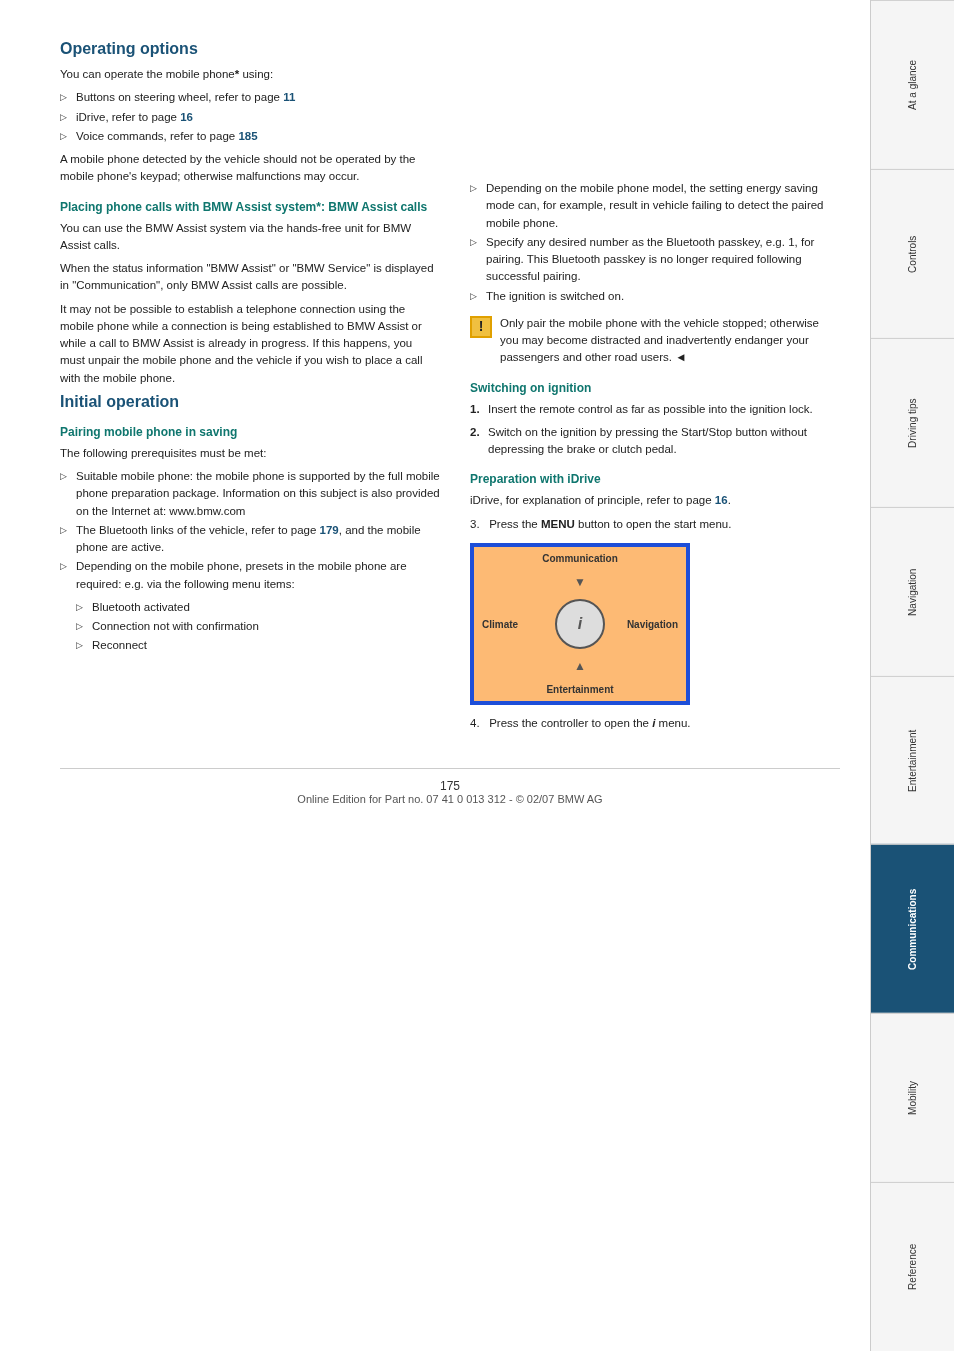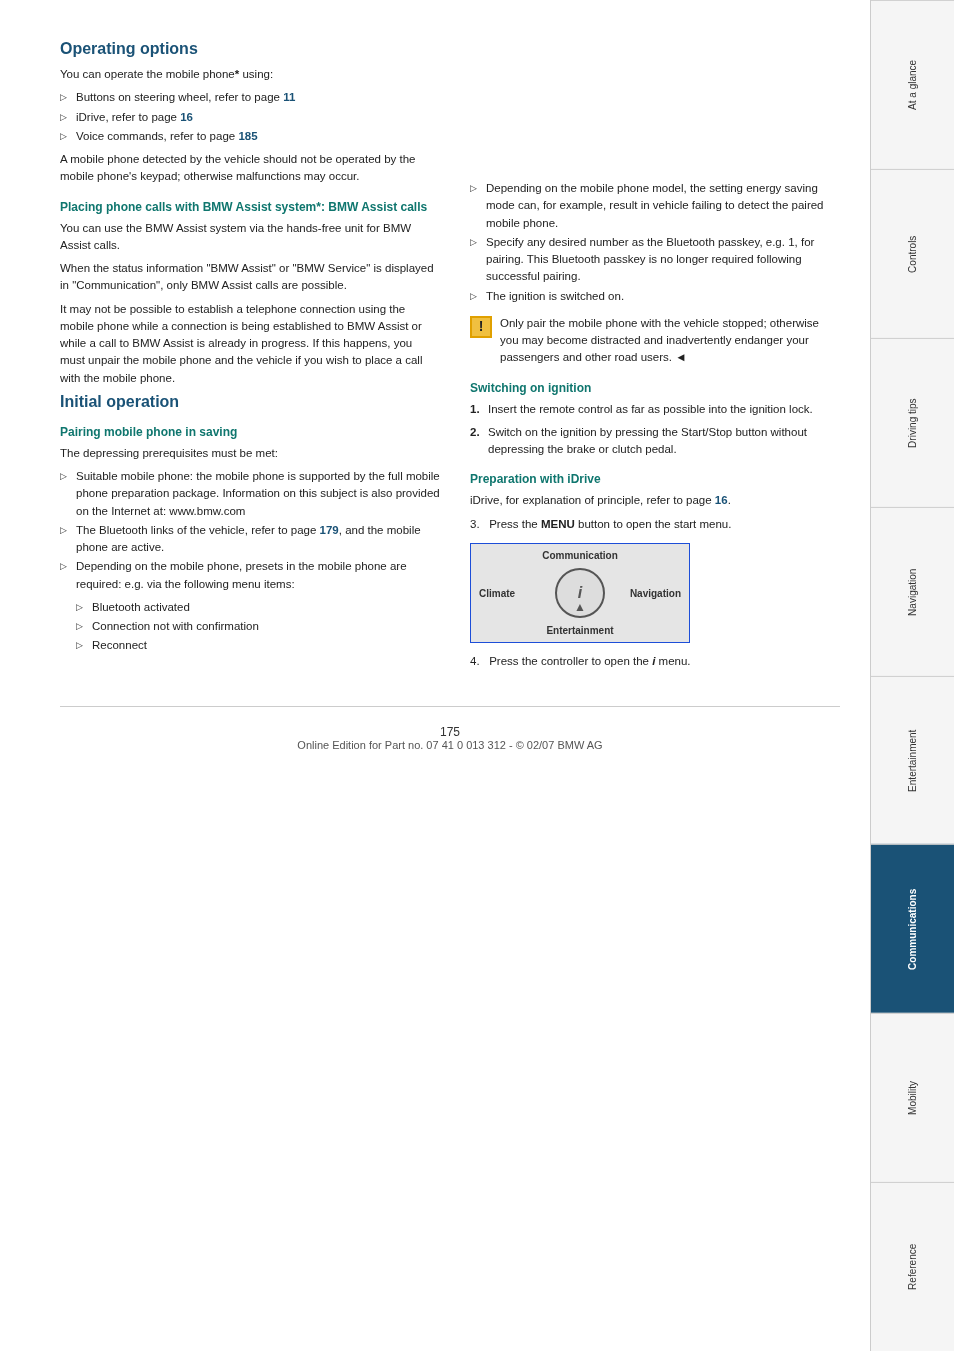--- a/index.html
+++ b/index.html
@@ -137,26 +137,26 @@
     }
     .link-blue {
       color: #1a5276;
       font-weight: bold;
     }
     .bold-word {
       font-weight: bold;
       text-align: center;
     }
     .idrive-diagram {
-      border: 1px solid #1d4ed8;
+      border: 4px solid #1d4ed8;
       width: 220px;
-      height: 100px;
+      height: 162px;
       margin: 10px 0;
       position: relative;
-      background: #e5e5e5;
+      background: #fdba74;
       overflow: hidden;
     }
     .idrive-center {
       width: 50px;
       height: 50px;
       border: 2px solid #555;
       border-radius: 50%;
       background: #ddd;
       position: absolute;
       top: 50%;
@@ -222,21 +222,20 @@
       transform: translateX(-50%);
       font-size: 12px;
       color: #555;
     }
     .footer {
       text-align: center;
       font-size: 11px;
       color: #555;
       margin-top: 30px;
       border-top: 1px solid #ccc;
-      padding-top: 8px;
     }
     .page-number {
       font-size: 12px;
       color: #333;
       font-weight: normal;
       text-align: center;
       margin-top: 10px;
     }
     .sub-bullet {
       margin-left: 16px;
@@ -278,21 +277,21 @@
       <h3 class="sub-title">Placing phone calls with BMW Assist system*: BMW Assist calls</h3>
 
       <p class="body-text">You can use the BMW Assist system via the hands-free unit for BMW Assist calls.</p>
       <p class="body-text">When the status information "BMW Assist" or "BMW Service" is displayed in "Communication", only BMW Assist calls are possible.</p>
       <p class="body-text">It may not be possible to establish a telephone connection using the mobile phone while a connection is being established to BMW Assist or while a call to BMW Assist is already in progress. If this happens, you must unpair the mobile phone and the vehicle if you wish to place a call with the mobile phone.</p>
 
       <h2 class="section-title">Initial operation</h2>
 
       <h3 class="sub-title">Pairing mobile phone in saving</h3>
 
-      <p class="body-text">The depressing prerequisites must be met:</p>
+      <p class="body-text">The following prerequisites must be met:</p>
 
       <ul class="bullet-list">
         <li>Suitable mobile phone: the mobile phone is supported by the full mobile phone preparation package. Information on this subject is also provided on the Internet at: www.bmw.com</li>
         <li>
           The Bluetooth links of the vehicle, refer to page <span class="link-blue">179</span>, and the mobile phone are active.
         </li>
         <li>Depending on the mobile phone, presets in the mobile phone are required: e.g. via the following menu items:</li>
       </ul>
 
       <ul class="bullet-list sub-bullet">

